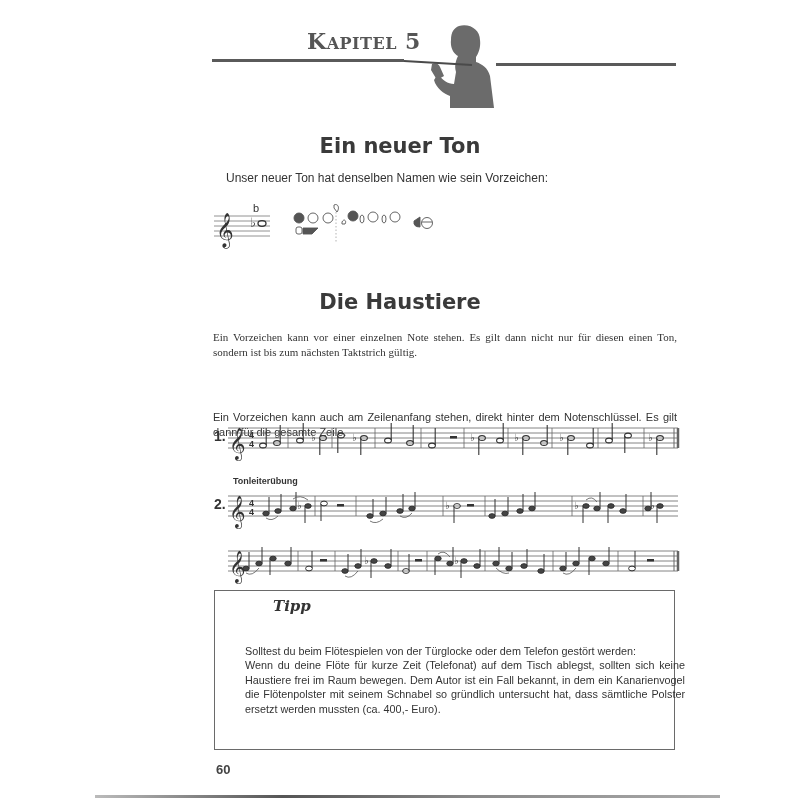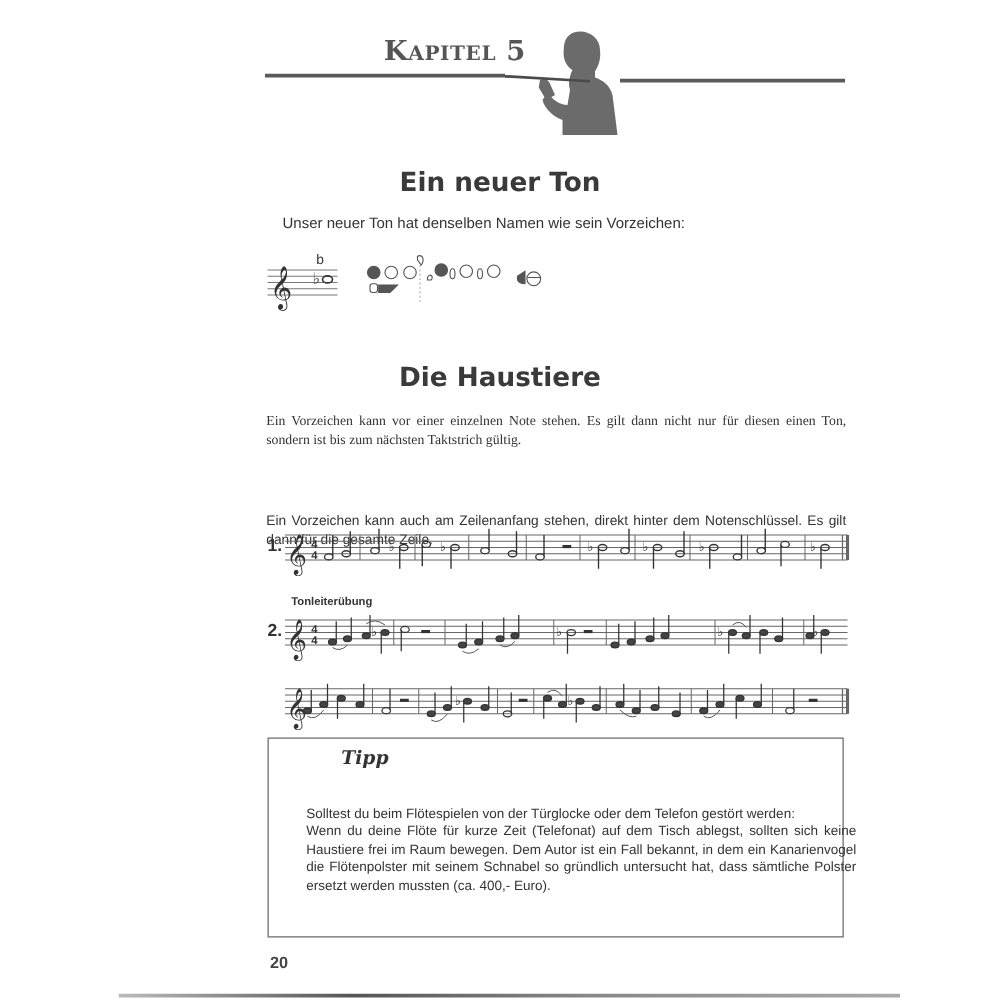--- a/index.html
+++ b/index.html
@@ -340,14 +340,14 @@
   <rect x="419" y="21" width="7" height="2.5" fill="#333"></rect>
 </svg>
 
 <div class="abs tip-box"></div>
 <div class="abs tip-title">Tipp</div>
 <div class="abs tip-text">
   <span>Solltest du beim Flötespielen von der Türglocke oder dem Telefon gestört werden:</span>
   <span>Wenn du deine Flöte für kurze Zeit (Telefonat) auf dem Tisch ablegst, sollten sich keine Haustiere frei im Raum bewegen. Dem Autor ist ein Fall bekannt, in dem ein Kanarienvogel die Flötenpolster mit seinem Schnabel so gründlich untersucht hat, dass sämtliche Polster ersetzt werden mussten (ca. 400,- Euro).</span>
 </div>
 
-<div class="abs page-number">20</div>
+<div class="abs page-number">60</div>
 <div class="abs bottom-edge"></div>
 
 </body></html>

